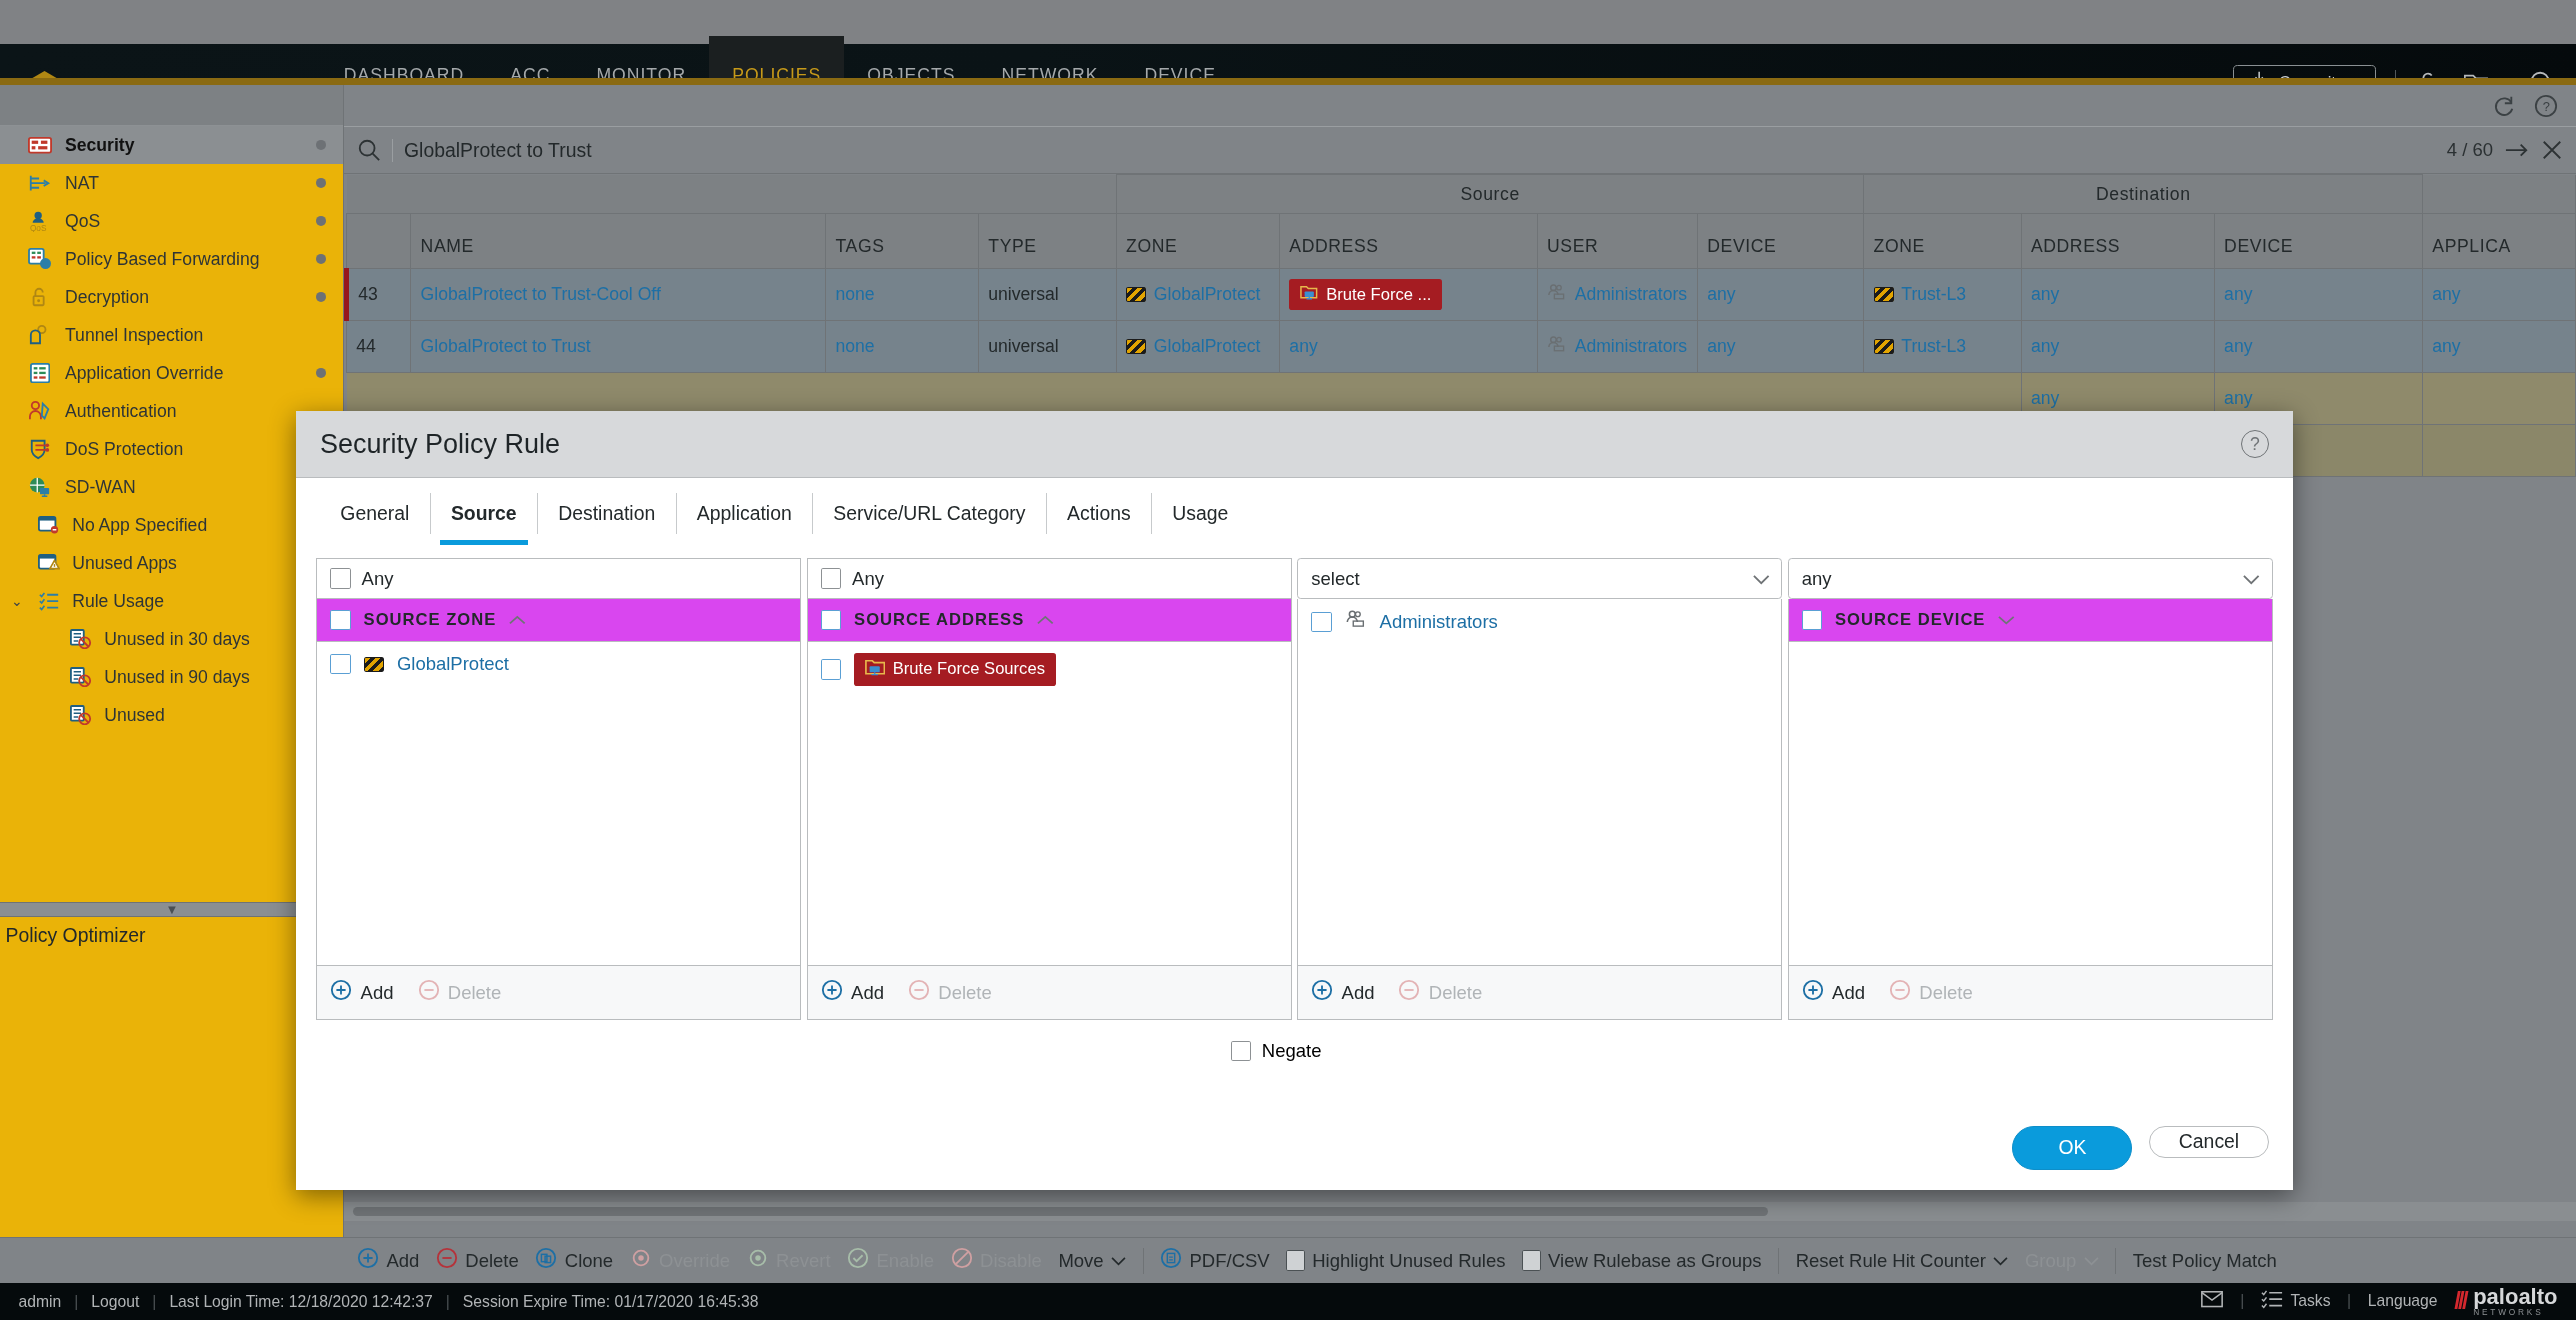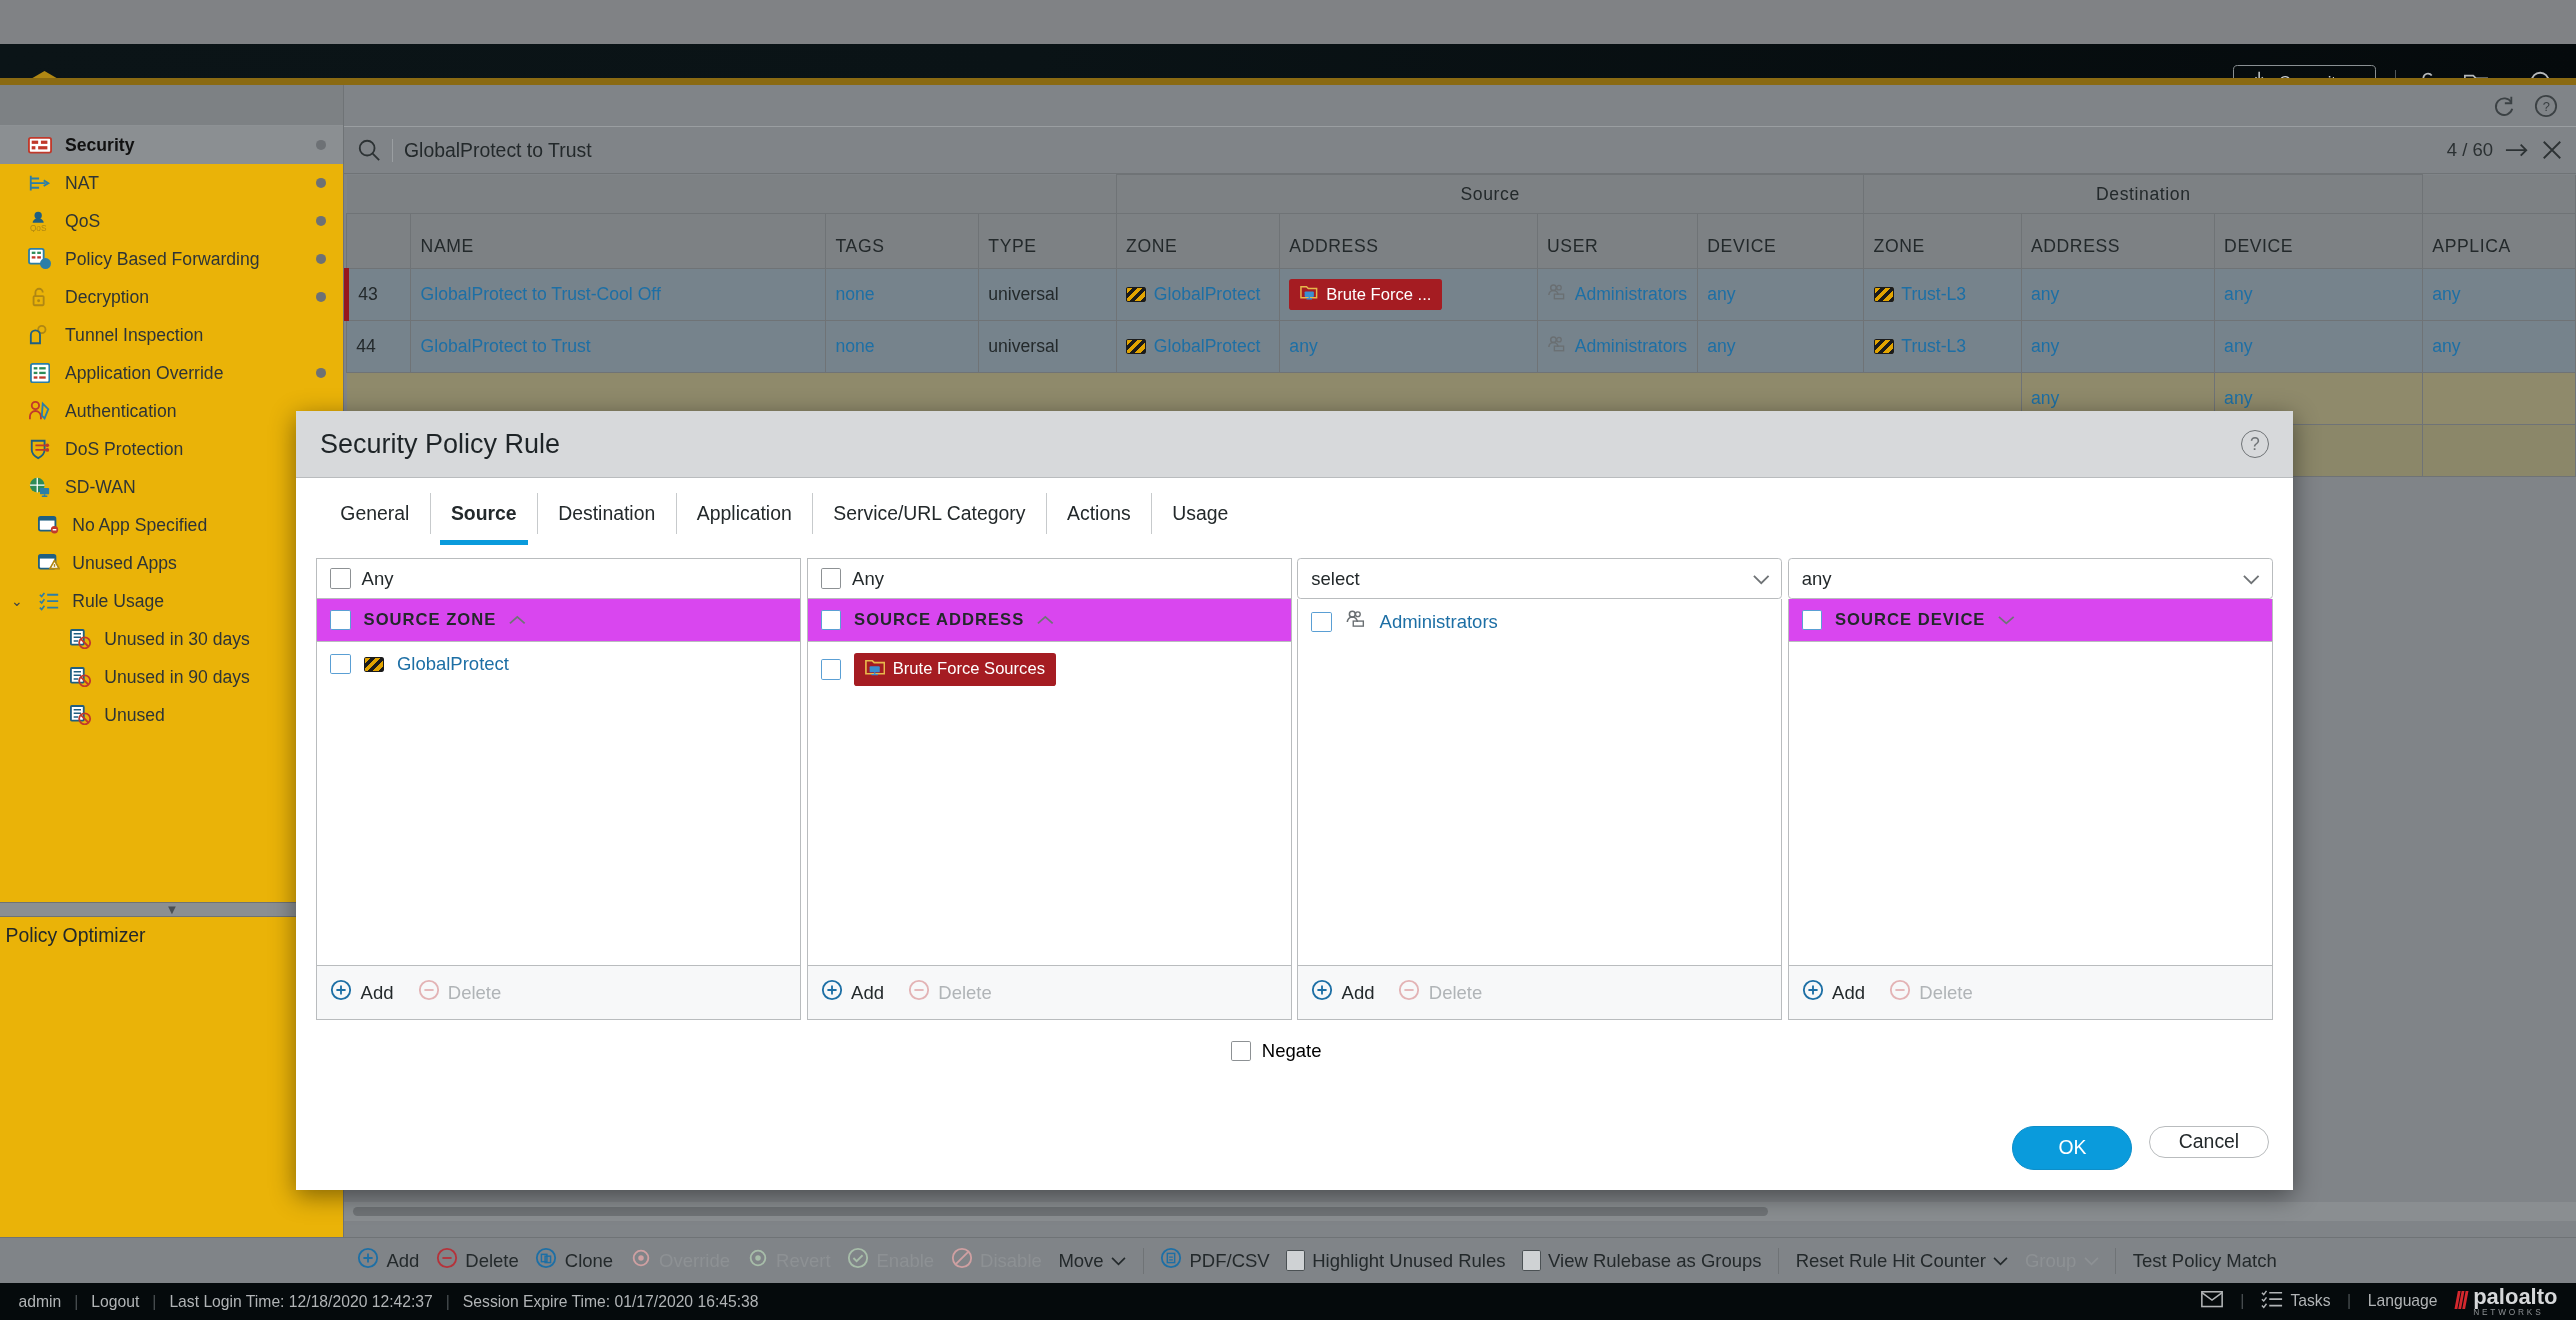--- a/index.html
+++ b/index.html
@@ -254,20 +254,29 @@
 
 <div id="app">
 
   <div class="topnav">
     <div class="brand">
       <div class="brand-logo">
         <div class="hex"></div>
           <div class="cut"></div>
       </div>
       <div class="brand-name">PA-220</div>
+    </div>
+    <div class="navtabs">
+      <div class="navtab">DASHBOARD</div>
+      <div class="navtab">ACC</div>
+      <div class="navtab">MONITOR</div>
+      <div class="navtab active">POLICIES</div>
+      <div class="navtab">OBJECTS</div>
+      <div class="navtab">NETWORK</div>
+      <div class="navtab">DEVICE</div>
     </div>
     <div class="nav-right">
       <div class="commit-btn">
         <span>
           <svg width="20.3" height="20.3" viewBox="0 0 22 22">
               <path d="M11 2 v9 M7 8 l4 4 4-4" stroke="#cdd0d2" stroke-width="1.6" fill="none"></path>
               <rect x="3" y="14" width="16" height="6" rx="1" stroke="#cdd0d2" stroke-width="1.6" fill="none"></rect>
               <circle cx="6.5" cy="17" r="1.2" fill="#cdd0d2"></circle>
               <path d="M10 17h6" stroke="#cdd0d2" stroke-width="1.4"></path>
             </svg>

